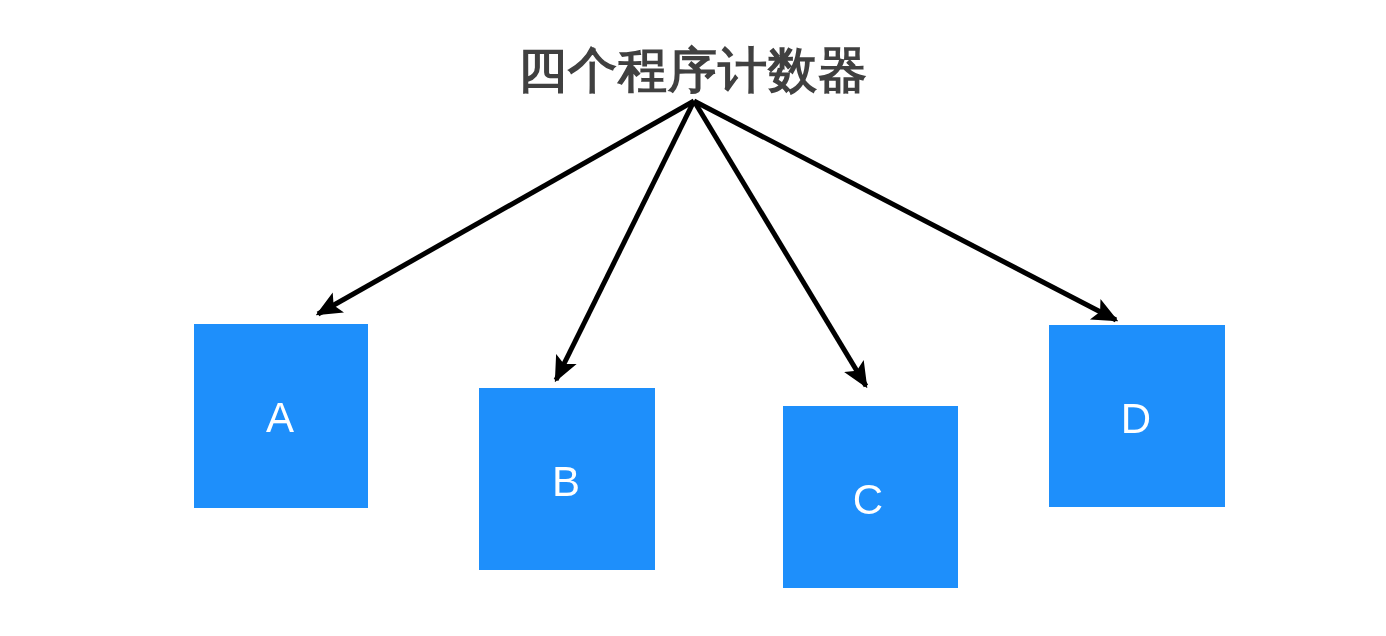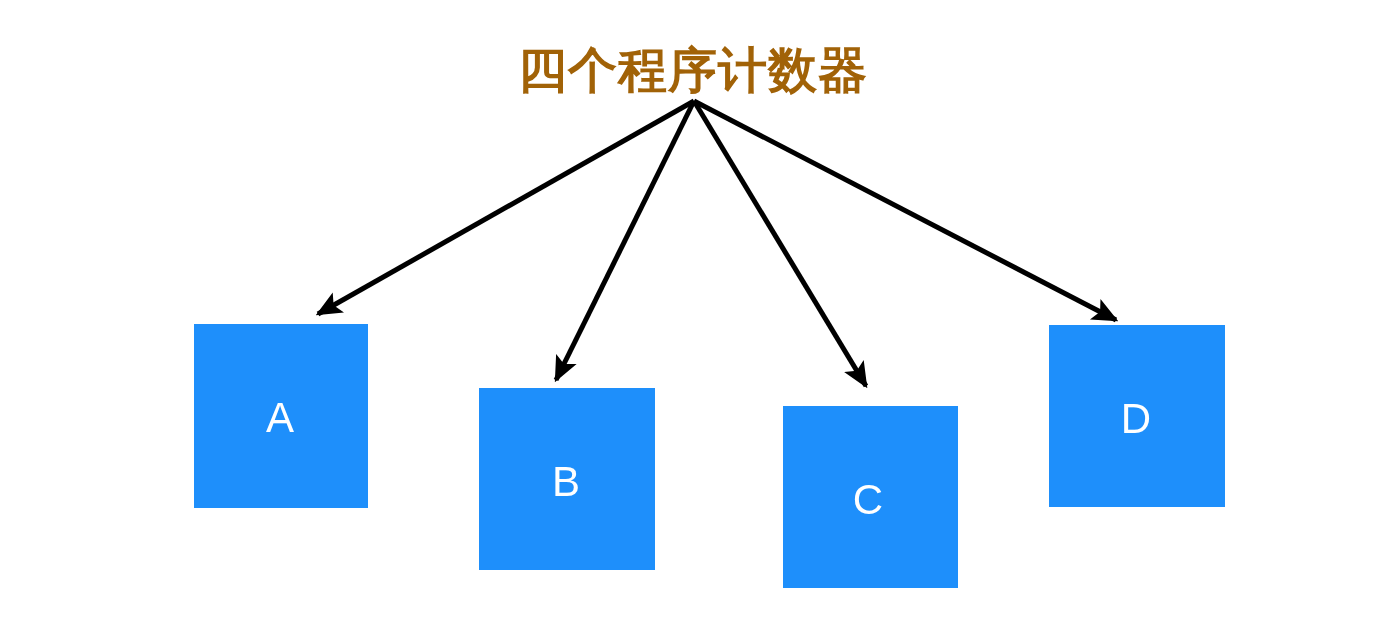--- a/index.html
+++ b/index.html
@@ -27,21 +27,21 @@
     height: 636px;
   }
   .diagram-title {
     position: absolute;
     left: 0;
     top: 44px;
     width: 1386px;
     text-align: center;
     font-size: 49px;
     font-weight: bold;
-    color: #a16207;
+    color: #404040;
     letter-spacing: 1px;
     line-height: 1.1;
     white-space: nowrap;
     font-family: "DejaVu Sans", "Liberation Sans", sans-serif;
   }
   .counter-box {
     position: absolute;
     background: #1e8ffb;
   }
   .counter-label {

